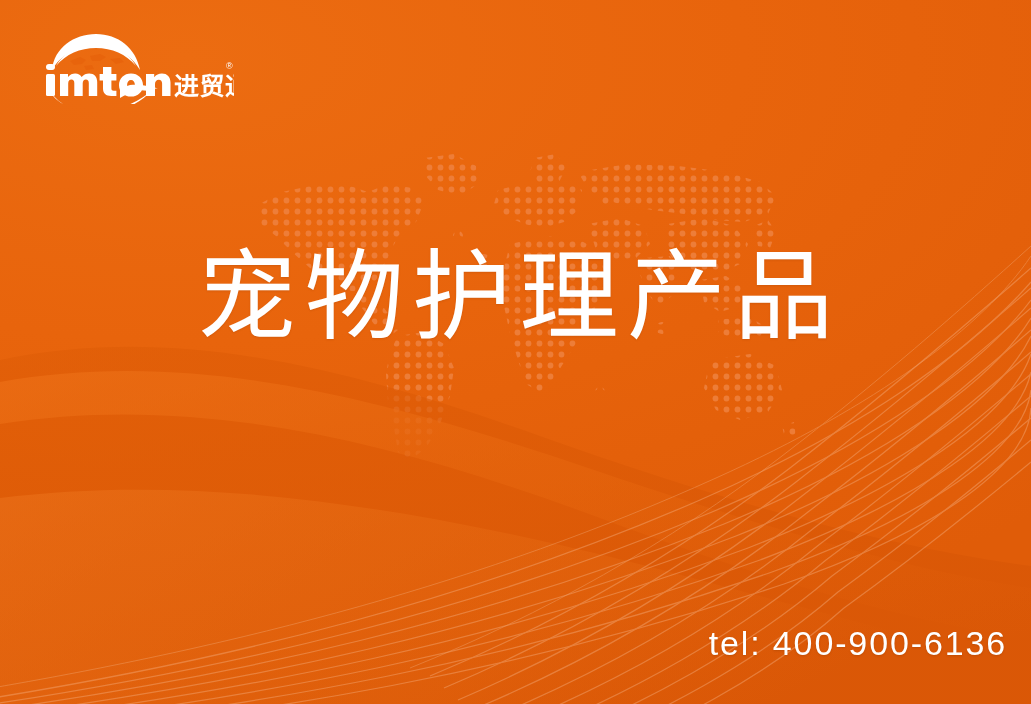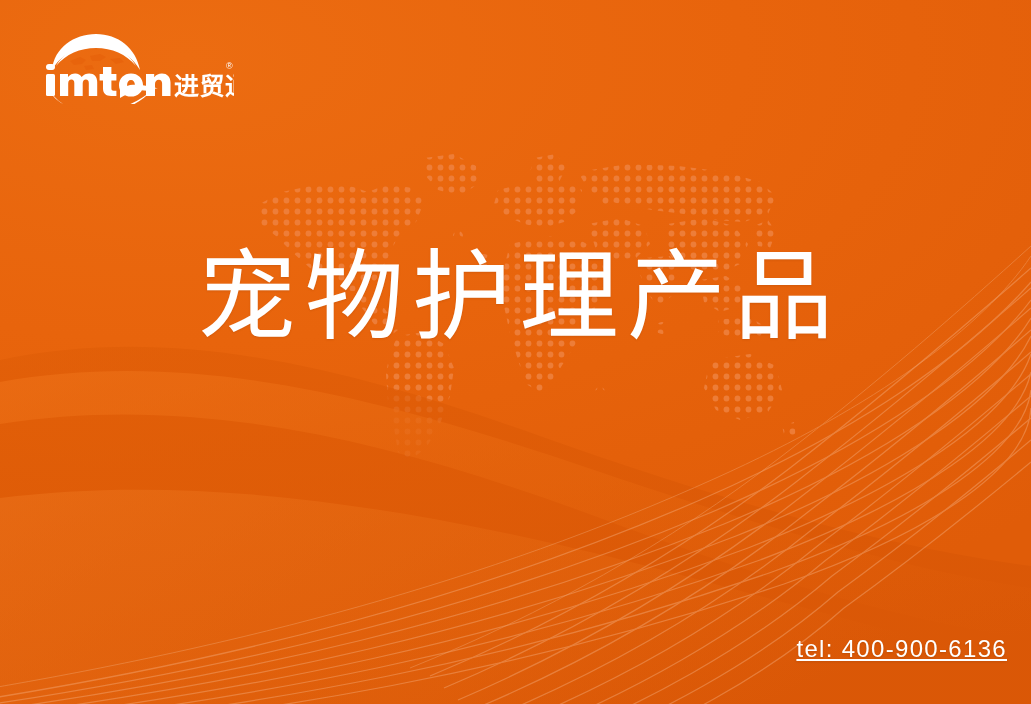--- a/index.html
+++ b/index.html
@@ -77,27 +77,26 @@
   }
   .headline .hl-line.l1{letter-spacing:.085em;}
   .headline .hl-line.l2{letter-spacing:.025em;}
 
   
   .tel{
     position:absolute;
     right:24px;
     bottom:41px;
     color:#ffffff;
-    font-size:24px;
+    font-size:34px;
     letter-spacing:.055em;
     font-weight:400;
     white-space:nowrap;
     text-shadow:0 1px 2px rgba(120,48,4,.25);
     user-select:none;
-    text-decoration:underline;
   }
 </style>
 </head>
 <body>
 
 <div class="banner">
 
   <div class="bg-base"></div>
 
   <div class="bg-dotmap">

